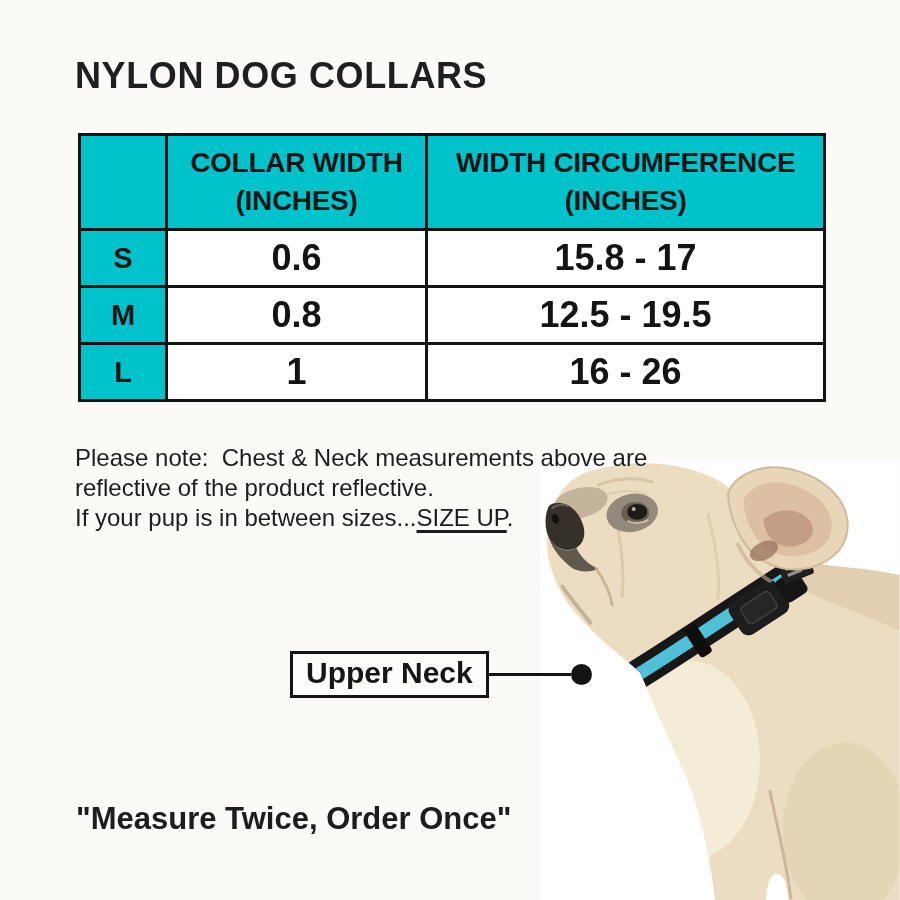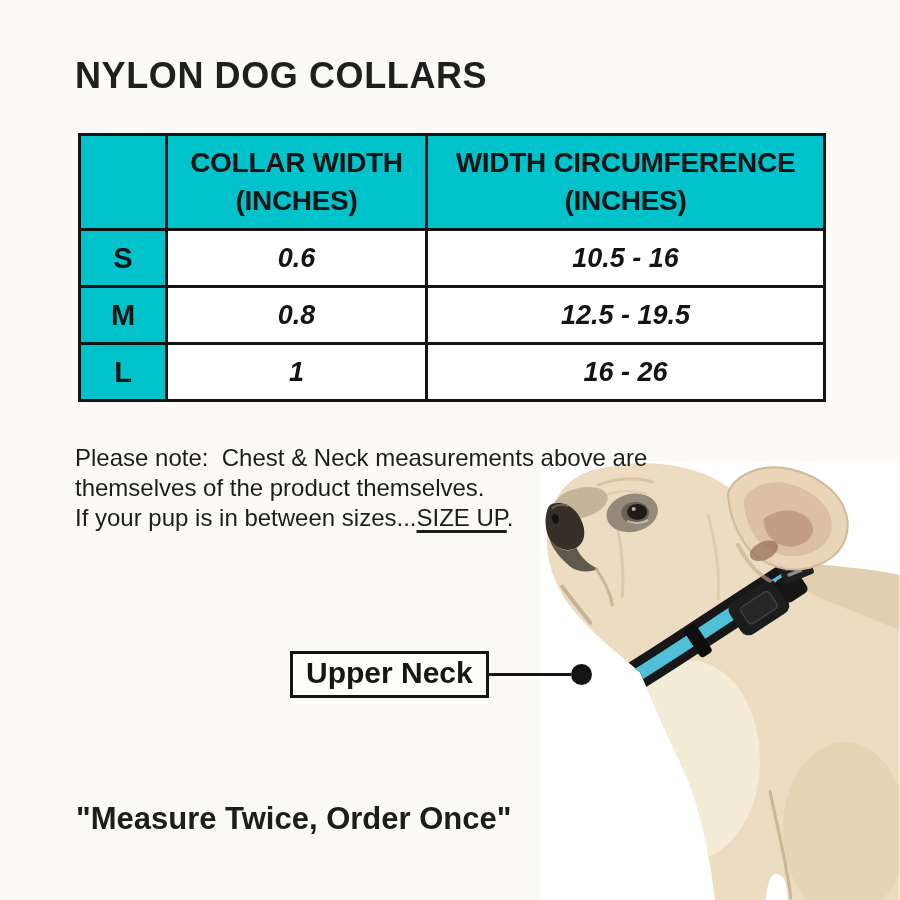--- a/index.html
+++ b/index.html
@@ -35,21 +35,21 @@
     background:#00c2cb;
     font-size:28px;line-height:1.35;height:92px;
     letter-spacing:-.3px;
   }
   .size-table .size-col{
     background:#00c2cb;
     font-size:29px;
   }
   .size-table .data-cell{
     background:#ffffff;
-    font-size:27px;height:54px;font-style:italic;
+    font-size:36px;height:54px;
   }
 
   
   .note{
     position:absolute;left:75px;top:443px;width:660px;
     font-size:24px;font-weight:400;line-height:30px;
     color:#1d1d1d;z-index:3;
   }
   .note .emph{
     text-decoration:underline;
@@ -105,38 +105,38 @@
         <div>(INCHES)</div>
       </th>
       <th class="hdr">
         <div>WIDTH CIRCUMFERENCE</div>
         <div>(INCHES)</div>
       </th>
     </tr>
     <tr>
       <td class="size-col">S</td>
       <td class="data-cell">0.6</td>
-      <td class="data-cell">10.5 - 16</td>
+      <td class="data-cell">15.8 - 17</td>
     </tr>
     <tr>
       <td class="size-col">M</td>
       <td class="data-cell">0.8</td>
       <td class="data-cell">12.5 - 19.5</td>
     </tr>
     <tr>
       <td class="size-col">L</td>
       <td class="data-cell">1</td>
       <td class="data-cell">16 - 26</td>
     </tr>
   </tbody>
     </table>
 
   <div class="note">
     <div>Please note:&nbsp; Chest &amp; Neck measurements above are</div>
-    <div>themselves of the product themselves.</div>
+    <div>reflective of the product reflective.</div>
     <div><span>If your pup is in between sizes...</span><span class="emph">SIZE UP</span><span>.</span></div>
   </div>
 
   <svg class="dog" viewBox="0 0 360 440" xmlns="http://www.w3.org/2000/svg">
     <defs>
       <clipPath id="bodyClip">
         <path d="M14,44 C20,26 36,12 58,8 C100,-3 150,2 182,22 C198,32 208,44 214,58
                  C238,78 256,94 268,102 C298,106 332,108 360,114 L360,440 L175,440
                  C168,380 155,330 138,298 C126,272 112,240 100,212 C82,196 60,180 48,166
                  C36,154 26,142 20,130 C10,112 5,92 7,72 C8,60 10,50 14,44 Z"></path>

